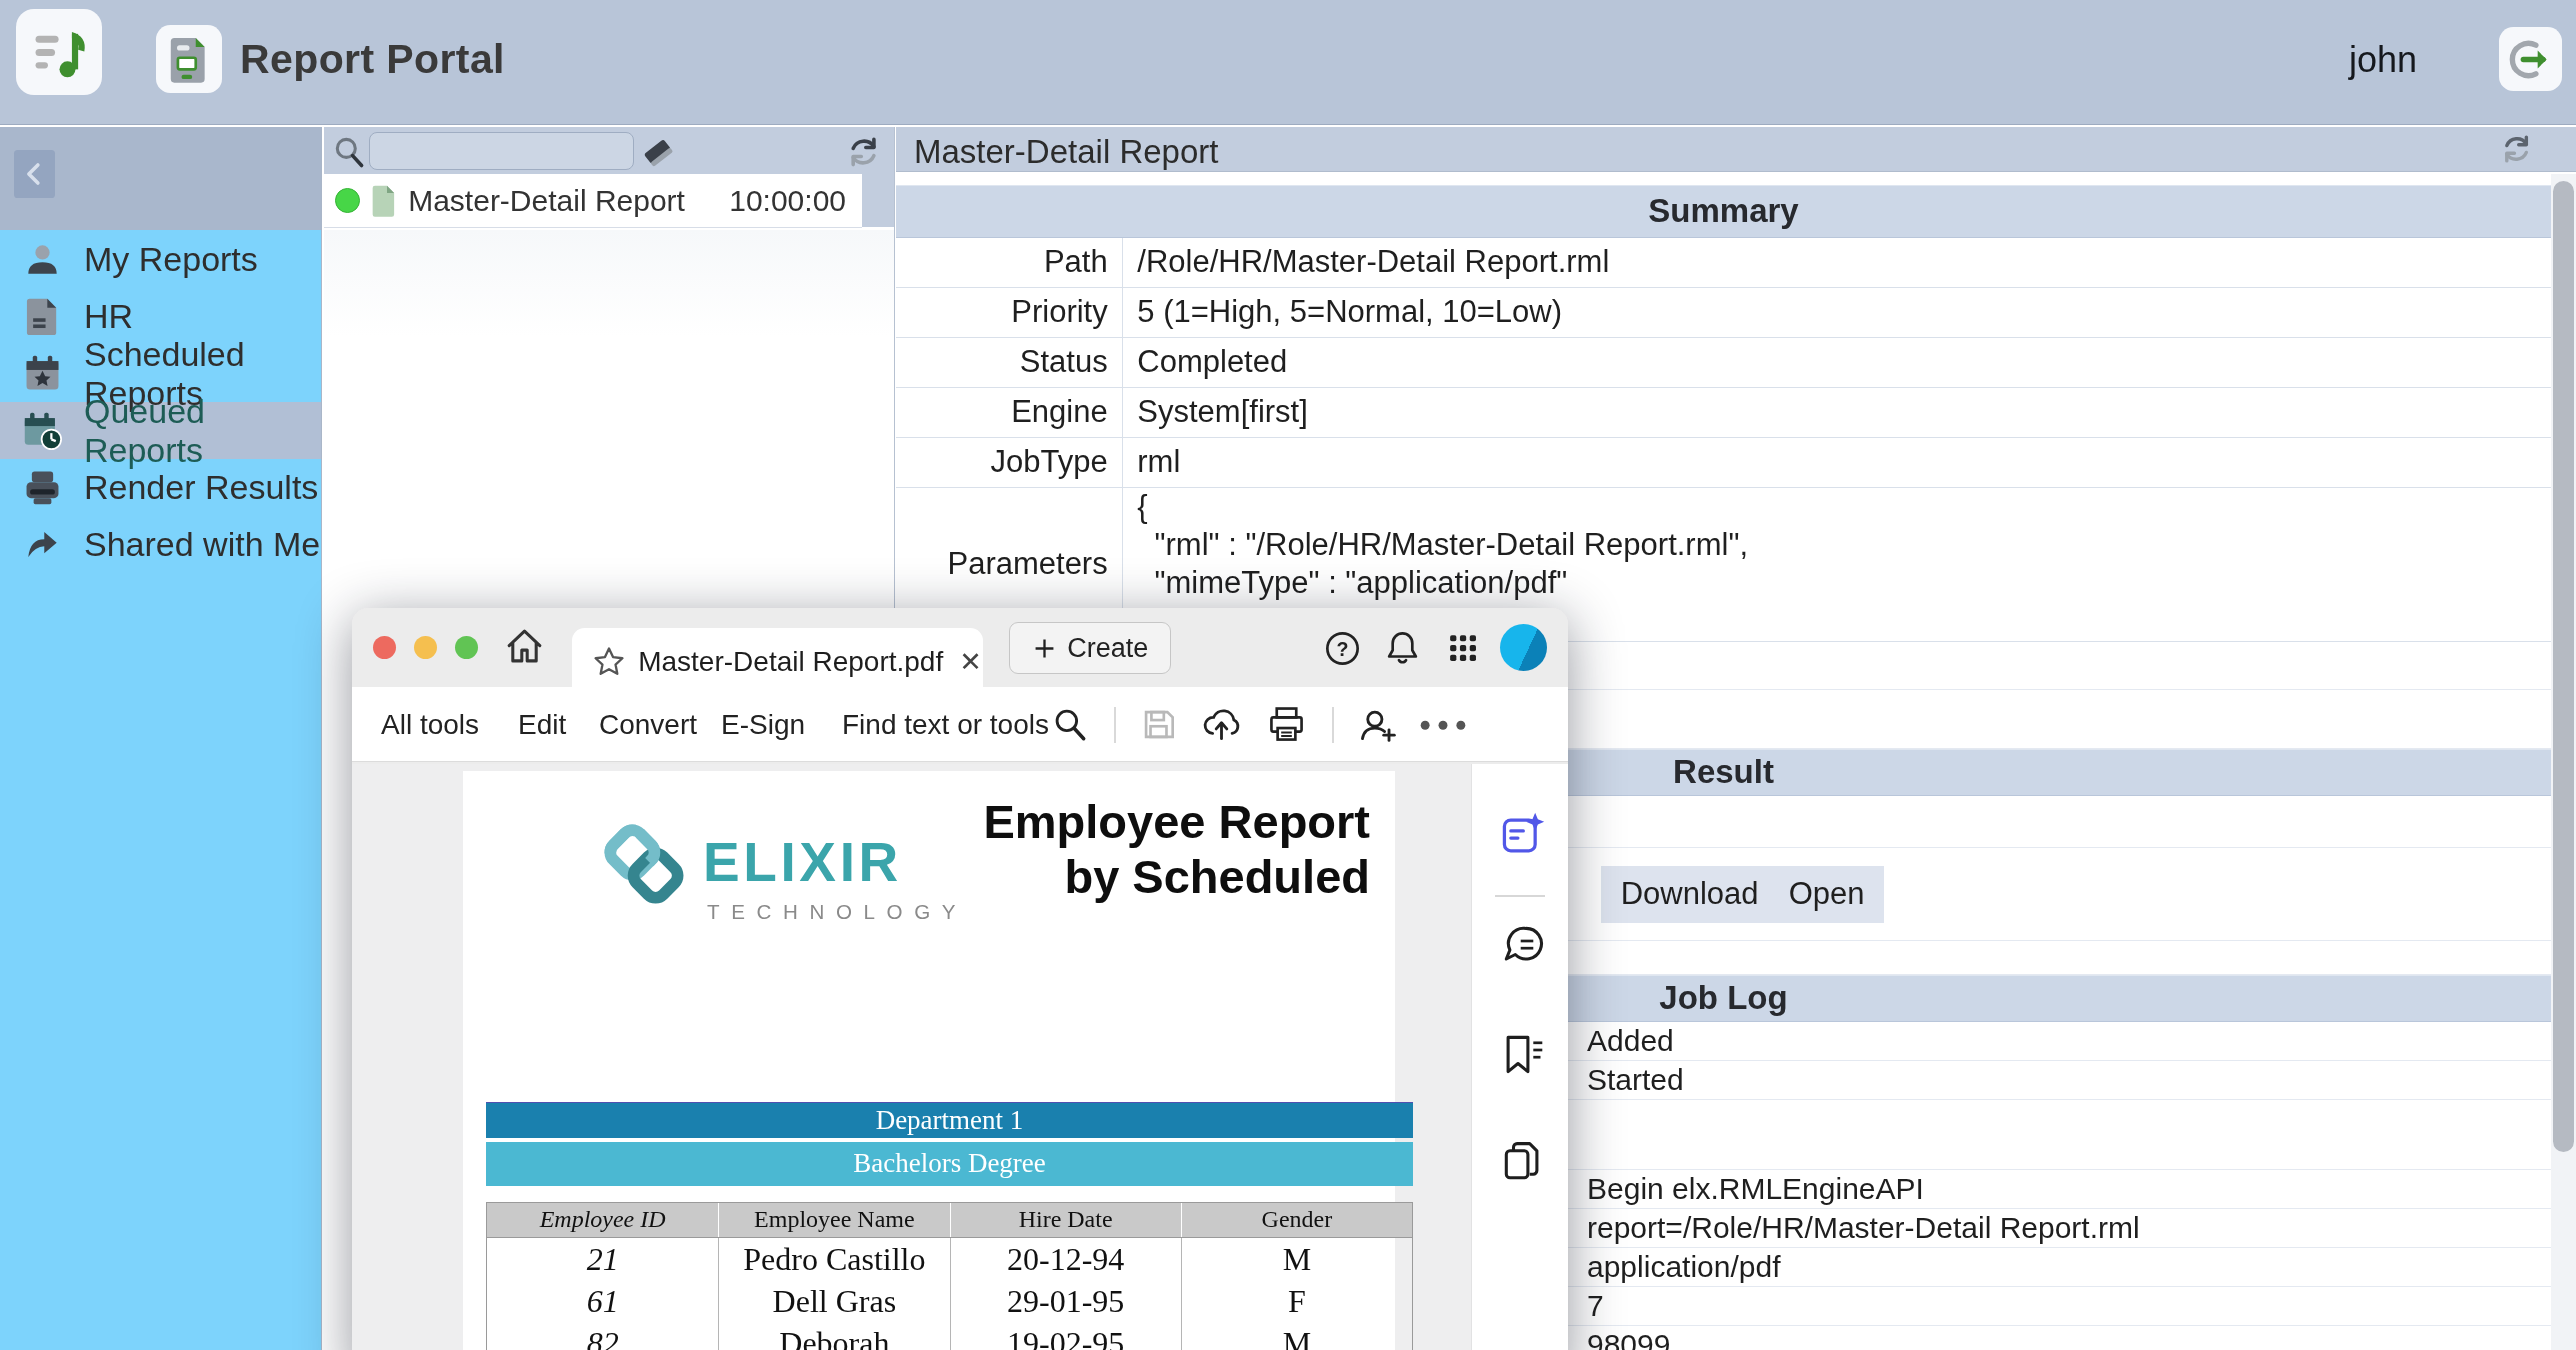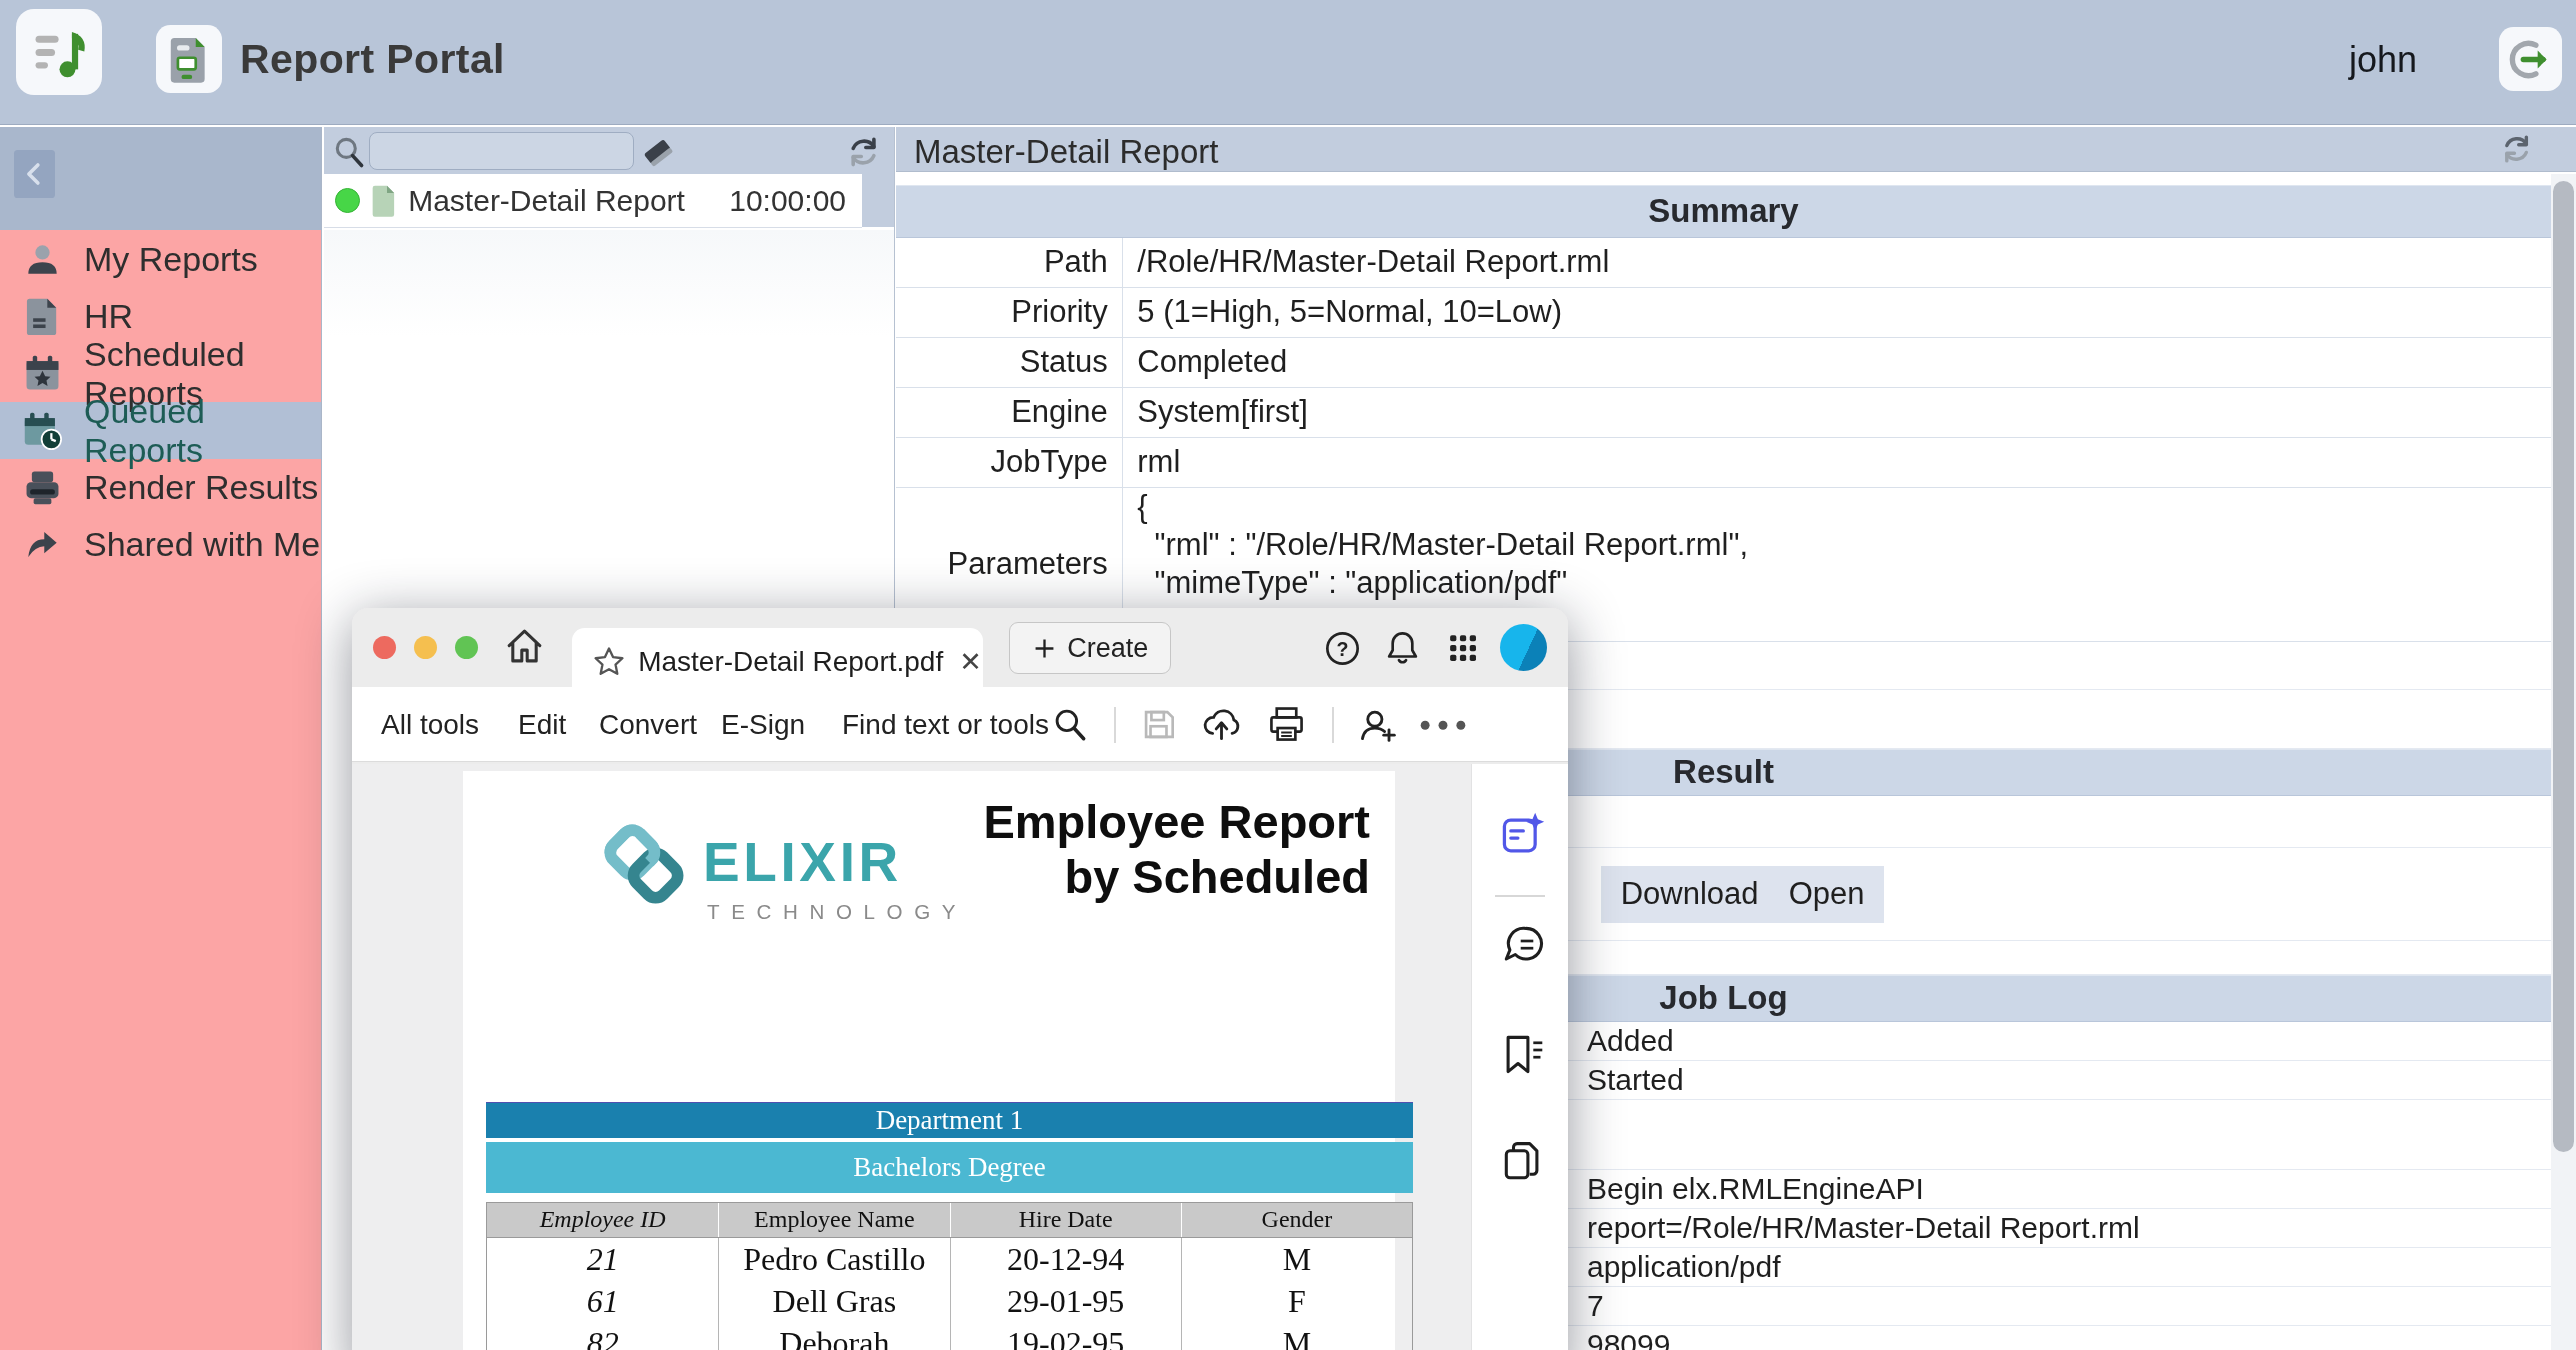--- a/index.html
+++ b/index.html
@@ -12,21 +12,21 @@
   .hbtn { position:absolute; background:#f6f8fb; border-radius:18px; display:flex;
           align-items:center; justify-content:center; }
   #app-logo-btn   { left:16px;  top:9px;  width:86px; height:86px; }
   #report-doc-btn { left:156px; top:25px;  width:66px; height:68px; border-radius:14.3px; }
   #portal-title { position:absolute; left:240px; top:36px; font-size:41px; font-weight:bold; color:#3a3a3a; letter-spacing:0.4px; }
   #user-name { position:absolute; right:159px; top:39px; font-size:36px; color:#15181d; }
   #logout-btn { right:14.3px; top:27px; width:63px; height:64px; border-radius:14.3px; }
 
   
   #sidebar { position:absolute; left:0; top:127px; width:322px; bottom:0;
-             background:#fca5a5; border-right:1.8px solid #aab6c8; }
+             background:#7dd3fc; border-right:1.8px solid #aab6c8; }
   #sidebar-top { position:absolute; left:0; top:0; width:100%; height:103px; background:#a9b7cc; }
   #collapse-btn { position:absolute; left:14.3px; top:23px; width:41px; height:48px; background:#94a5c0;
                   border-radius:3.6px; display:flex; align-items:center; justify-content:center; }
   #collapse-btn svg { width:27px; height:34px; }
   .nav { position:absolute; top:104px; left:0; width:100%; }
   .nav-item { height:57px; display:flex; align-items:center; padding-left:21.5px; cursor:default; }
   .nav-item.active { background:#b1bfd5; }
   .nav-icon { width:41px; height:41px; flex:0 0 41px; display:flex; align-items:center; justify-content:center; }
   .nav-label { margin-left:21.5px; font-size:34px; color:#2e2e2e; }
   .nav-item.active .nav-label { color:#1d5c55; }
@@ -113,22 +113,22 @@
   
   #logo-block { position:absolute; left:131px; top:43px; }
   #logo-mark { position:absolute; left:0; top:0; }
   #brand-name { position:absolute; left:109px; top:16px; font-size:55px; font-weight:bold; color:#3ba5ab; letter-spacing:3.6px; }
   #brand-sub { position:absolute; left:113px; top:86px; font-size:20.6px; color:#8a8a8a; letter-spacing:11.6px; }
   #doc-title { position:absolute; right:25px; top:23px; text-align:right; font-weight:bold; font-size:47px;
                color:#0e0e0e; line-height:55px; letter-spacing:0; }
   #doctable { position:absolute; left:23px; top:331px; width:927px; font-family:"Liberation Serif", serif; }
   .group-band { height:36px; background:#1a80ae; border-top:1.8px solid #5050b0; color:#fff; display:flex;
                 align-items:center; justify-content:center; font-size:27px; margin-bottom:3.6px; }
-  .sub-band { height:51px; background:#4bb8d2; color:#fff; display:flex; align-items:center; justify-content:center;
-              font-size:27px; margin-bottom:9px; }
+  .sub-band { height:44px; background:#4bb8d2; color:#fff; display:flex; align-items:center; justify-content:center;
+              font-size:27px; margin-bottom:16px; }
   .cols { display:flex; border:1.8px solid #9a9a9a; }
   .cols.hdr { background:#c9c9c9; margin-bottom:0; border-bottom:none; }
   .cell { width:25%; text-align:center; font-size:32px; color:#111; padding:2.7px 0; border-left:1.8px solid #b5b5b5; }
   .cols .cell:first-child { border-left:none;font-style:italic; }
   .cols.hdr .cell { border-left:1.8px solid #fff; font-size:24px; padding:3.6px 0; }
   .cols.hdr .cell:first-child { border-left:none; }
   .datarows { border:1.8px solid #9a9a9a; border-top:1.8px solid #9a9a9a; margin-bottom:5.4px; }
   .datarows .cols { border:none; }
   .totalrow { display:flex; border:1.8px solid #9a9a9a; margin-bottom:6.3px; background:#fff; }
   .totalrow .tlabel { width:75%; text-align:right; padding:4.5px 12.5px 4.5px 0; font-size:24px; color:#111; }

